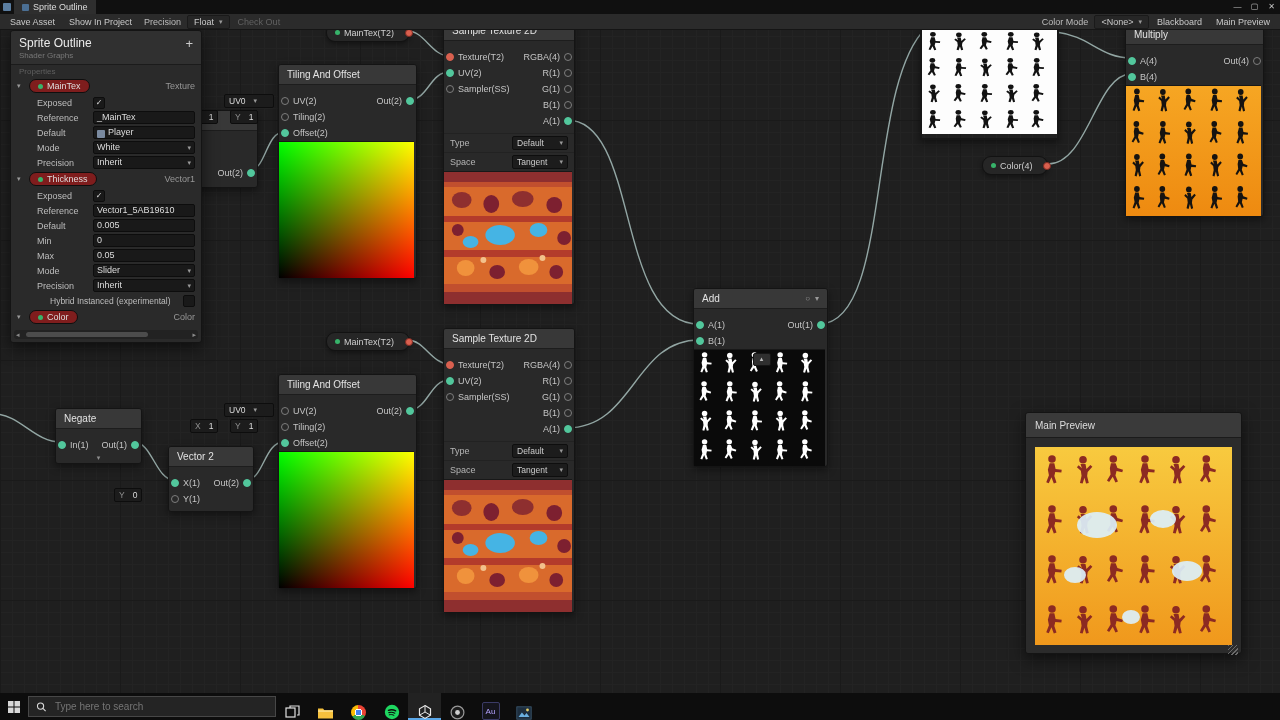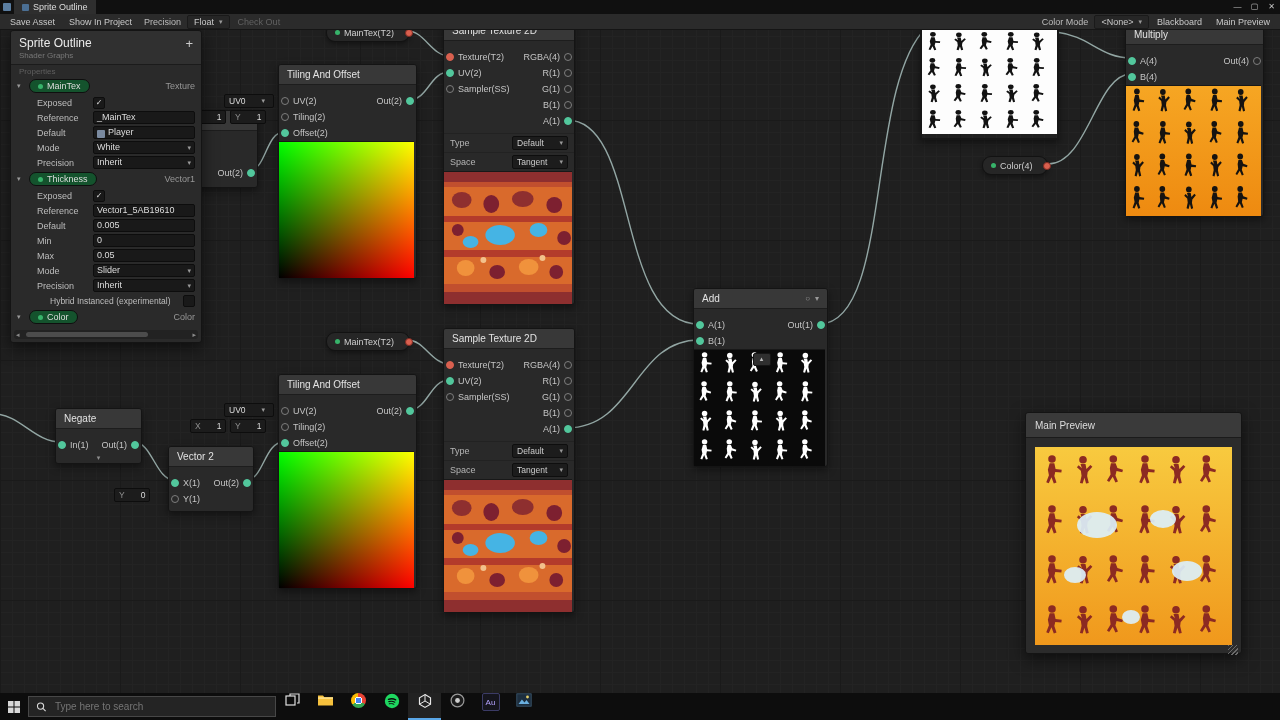--- a/index.html
+++ b/index.html
@@ -44,32 +44,32 @@
   .opt{display:flex;align-items:center;justify-content:space-between;height:18px;padding:0 6px;font-size:9px;color:#b5b5b5;border-top:1px solid #222;}
   .dd{background:#1c1c1c;border:1px solid #0e0e0e;border-radius:2px;padding:1px 4px;display:flex;align-items:center;gap:6px;color:#ccc;min-width:46px;justify-content:space-between;font-size:8.5px;}
   .preview{display:block;border-top:1px solid #181818;}
   .uv{background-image:linear-gradient(to top,#000,#0f0),linear-gradient(to right,#000,#f00);background-blend-mode:screen;}
   .collapse-btn{position:absolute;left:50%;margin-left:-8px;top:4px;width:16px;height:11px;background:#2f2f2f;border:1px solid #151515;border-radius:2px;color:#bbb;font-size:7px;line-height:10px;text-align:center;z-index:4;}
   
   .pill-node{position:absolute;z-index:3;height:17px;background:#262626;border:1px solid #121212;border-radius:9px;display:flex;align-items:center;gap:4px;padding:0 8px;font-size:9px;color:#cfcfcf;box-shadow:0 2px 5px rgba(0,0,0,.4);}
   .pill-dot{width:5px;height:5px;border-radius:50%;background:#37b36a;flex:0 0 auto;}
   .pill-port{position:absolute;right:-4px;top:50%;margin-top:-4px;width:8px;height:8px;border-radius:50%;background:#d9604f;border:1px solid #7e2a22;box-sizing:border-box;}
   
-  .wfield{position:absolute;z-index:3;background:#1c1c1c;border:1px solid #0d0d0d;border-radius:2px;color:#ddd;font-size:8.5px;height:12px;display:flex;align-items:center;padding:0 4px;gap:16px;white-space:nowrap;}
+  .wfield{position:absolute;z-index:3;background:#1c1c1c;border:1px solid #0d0d0d;border-radius:2px;color:#ddd;font-size:8.5px;height:12px;display:flex;align-items:center;padding:0 4px;gap:8px;white-space:nowrap;}
   .wlabel{color:#8f8f8f;}
   
   .blackboard{position:absolute;left:10px;top:30px;width:190px;z-index:6;background:#2a2a2a;border:1px solid #141414;border-radius:3px;font-size:9px;color:#c8c8c8;box-shadow:0 5px 16px rgba(0,0,0,.55);}
   .bb-head{padding:5px 8px 4px;background:#303030;border-bottom:1px solid #1b1b1b;position:relative;border-radius:3px 3px 0 0;}
   .bb-title{font-size:12px;color:#ececec;}
   .bb-sub{font-size:8px;color:#8a8a8a;margin-top:1px;opacity:.8;}
   .bb-add{position:absolute;right:8px;top:5px;color:#ccc;font-size:13px;}
   .bb-sec{padding:2px 8px 1px;color:#757575;font-size:8px;opacity:.7;}
   .bb-prop{display:flex;align-items:center;gap:4px;padding:2px 6px;height:14px;}
   .fold{color:#9a9a9a;font-size:7px;width:8px;flex:0 0 auto;}
-  .prop-pill{background:#14532d;border:1px solid #0f0f0f;border-radius:8px;padding:1px 8px;display:flex;align-items:center;gap:4px;color:#ddd;white-space:nowrap;}
+  .prop-pill{background:#7f1d1d;border:1px solid #0f0f0f;border-radius:8px;padding:1px 8px;display:flex;align-items:center;gap:4px;color:#ddd;white-space:nowrap;}
   .prop-type{margin-left:auto;color:#979797;white-space:nowrap;overflow:hidden;max-width:44px;flex:0 0 auto;}
   .bb-row{display:flex;align-items:center;height:15px;padding:0 6px 0 26px;}
   .bb-lab{width:56px;flex:0 0 auto;color:#bdbdbd;white-space:nowrap;overflow:hidden;}
   .bb-lab.wide{width:auto;flex:1;font-size:8.5px;padding-left:13px;}
   .bb-ctl{flex:1;display:flex;align-items:center;}
   .inp{flex:1;background:#191919;border:1px solid #0d0d0d;border-radius:2px;padding:0 3px;height:11px;line-height:11px;color:#ddd;overflow:hidden;white-space:nowrap;display:flex;align-items:flex-end;gap:3px;}
   .inp .arrow{margin-left:auto;}
   .chk{width:10px;height:10px;background:#191919;border:1px solid #0d0d0d;border-radius:2px;color:#ddd;font-size:8px;line-height:9px;text-align:center;flex:0 0 auto;}
   .obj-ico{width:8px;height:8px;background:#7a8aa0;border-radius:1px;flex:0 0 auto;}
   .bb-scroll{height:9px;margin:4px 3px 3px;position:relative;background:#222;border-radius:3px;}
@@ -81,21 +81,21 @@
   .panel-head{height:24px;display:flex;align-items:center;padding:0 9px;background:#3a3a3a;font-size:10px;color:#ddd;border-bottom:1px solid #1b1b1b;border-radius:3px 3px 0 0;}
   .panel-body{padding:9px;position:relative;}
   .grip{position:absolute;right:3px;bottom:3px;width:10px;height:10px;background:repeating-linear-gradient(135deg,#6a6a6a 0 1px,transparent 1px 3px);}
   .framed{position:absolute;z-index:3;border:2px solid #161616;box-shadow:0 3px 8px rgba(0,0,0,.45);}
   
   .taskbar{position:absolute;left:0;right:0;bottom:0;height:27px;background:#0d0d0d;display:flex;align-items:stretch;z-index:40;}
   .tb-start{width:28px;display:flex;align-items:center;justify-content:center;}
   .tb-search{width:232px;margin:3px 0;background:#242424;border:1px solid #474747;display:flex;align-items:center;gap:6px;padding:0 7px;}
   .tb-search input{background:transparent;border:none;outline:none;color:#c0c0c0;font-size:10px;width:100%;font-family:"Liberation Sans",sans-serif;}
   .tb-icons{display:flex;align-items:stretch;}
-  .tb-ico{width:33px;display:flex;align-items:flex-start;justify-content:center;position:relative;}
+  .tb-ico{width:33px;display:flex;align-items:flex-end;justify-content:center;position:relative;}
   .tb-ico.active{background:rgba(255,255,255,.09);box-shadow:inset 0 -2px 0 #5aa7e8;}
   .au-badge{width:16px;height:16px;background:#15151d;border:1px solid #3b3b66;border-radius:2px;color:#b5a3ff;font-size:8px;display:flex;align-items:center;justify-content:center;}
 </style>
 </head>
 <body>
 
 <div id="stage">
 
   <svg width="0" height="0" style="position:absolute" aria-hidden="true">
     <defs>

